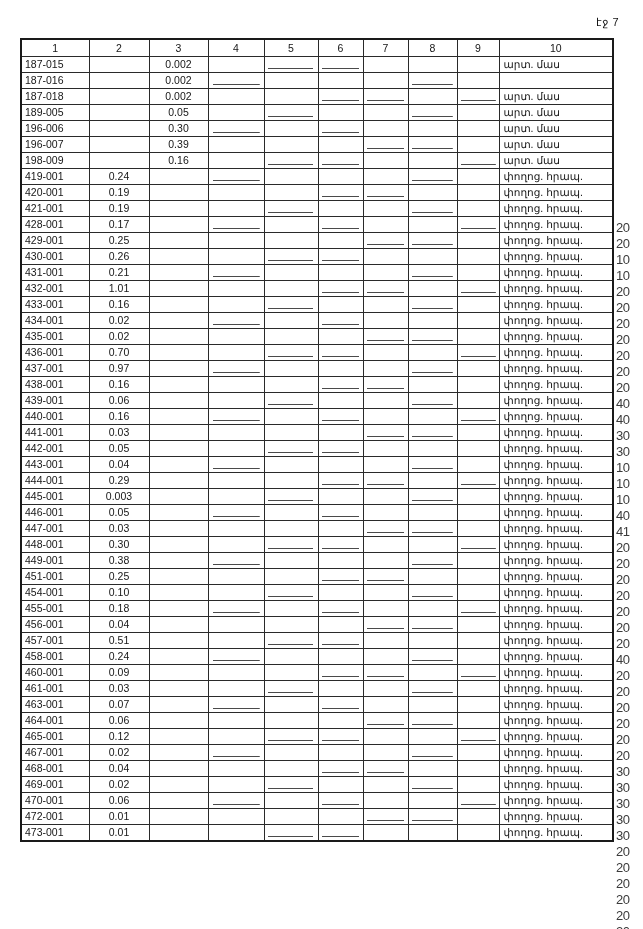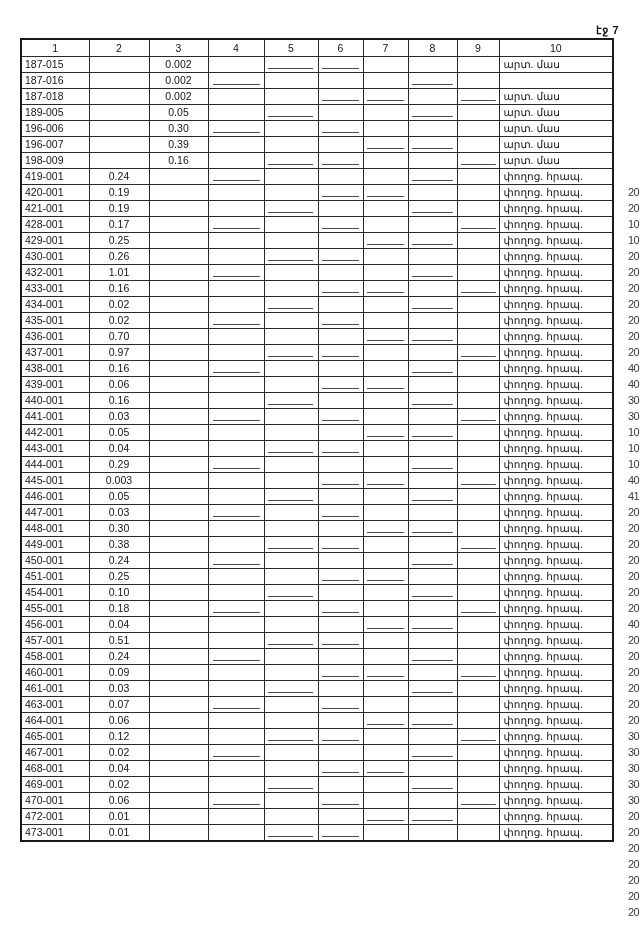--- a/index.html
+++ b/index.html
@@ -6,23 +6,23 @@
   body {
     width:643px; height:929px;
     background:#ffffff;
     font-family:"Liberation Sans", sans-serif;
     color:#151515;
     position:relative;
     overflow:hidden;
   }
   .page-label {
     position:absolute;
-    top:24px; right:24px;
+    top:16px; right:24px;
     font-size:11px;
-    font-weight:bold;
+    font-weight:normal;
     letter-spacing:0.5px;
   }
   table.doc {
     position:absolute;
     top:38px; left:20px;
     width:592px;
     border-collapse:collapse;
     table-layout:fixed;
     border:2px solid #1a1a1a;
   }
@@ -57,25 +57,26 @@
     background-position:50% 82%;
     background-size:85% 1px;
   }
   .margin-marks {
     position:absolute;
     left:616px; top:0;
     width:26px; height:929px;
   }
   .mark {
     position:absolute;
-    left:12px;
-    font-size:11px;
+    left:0;
+    font-size:13px;
     color:#3b3b3b;
     line-height:10px;
     letter-spacing:-0.5px;
+    margin-top:36px;
   }
 </style>
 </head>
 <body>
 
 <div class="page-label">էջ 7</div>
 
 <table class="doc">
   <colgroup>
     <col style="width:68px">
@@ -254,20 +255,32 @@
         <td class="c3"></td>
         <td class="c4"></td>
         <td class="c5"></td>
         <td class="c6"></td>
         <td class="c7"></td>
         <td class="c8"></td>
         <td class="c9"></td>
         <td class="c10">փողոց. հրապ.</td>
       </tr>
       <tr>
+        <td class="c1">431-001</td>
+        <td class="c2">0.21</td>
+        <td class="c3"></td>
+        <td class="c4"></td>
+        <td class="c5"></td>
+        <td class="c6"></td>
+        <td class="c7"></td>
+        <td class="c8"></td>
+        <td class="c9"></td>
+        <td class="c10">փողոց. հրապ.</td>
+      </tr>
+      <tr>
         <td class="c1">432-001</td>
         <td class="c2">1.01</td>
         <td class="c3"></td>
         <td class="c4"></td>
         <td class="c5"></td>
         <td class="c6"></td>
         <td class="c7"></td>
         <td class="c8"></td>
         <td class="c9"></td>
         <td class="c10">փողոց. հրապ.</td>
@@ -460,32 +473,20 @@
         <td class="c5"></td>
         <td class="c6"></td>
         <td class="c7"></td>
         <td class="c8"></td>
         <td class="c9"></td>
         <td class="c10">փողոց. հրապ.</td>
       </tr>
       <tr>
         <td class="c1">449-001</td>
         <td class="c2">0.38</td>
-        <td class="c3"></td>
-        <td class="c4"></td>
-        <td class="c5"></td>
-        <td class="c6"></td>
-        <td class="c7"></td>
-        <td class="c8"></td>
-        <td class="c9"></td>
-        <td class="c10">փողոց. հրապ.</td>
-      </tr>
-      <tr>
-        <td class="c1">450-001</td>
-        <td class="c2">0.24</td>
         <td class="c3"></td>
         <td class="c4"></td>
         <td class="c5"></td>
         <td class="c6"></td>
         <td class="c7"></td>
         <td class="c8"></td>
         <td class="c9"></td>
         <td class="c10">փողոց. հրապ.</td>
       </tr>
       <tr>

